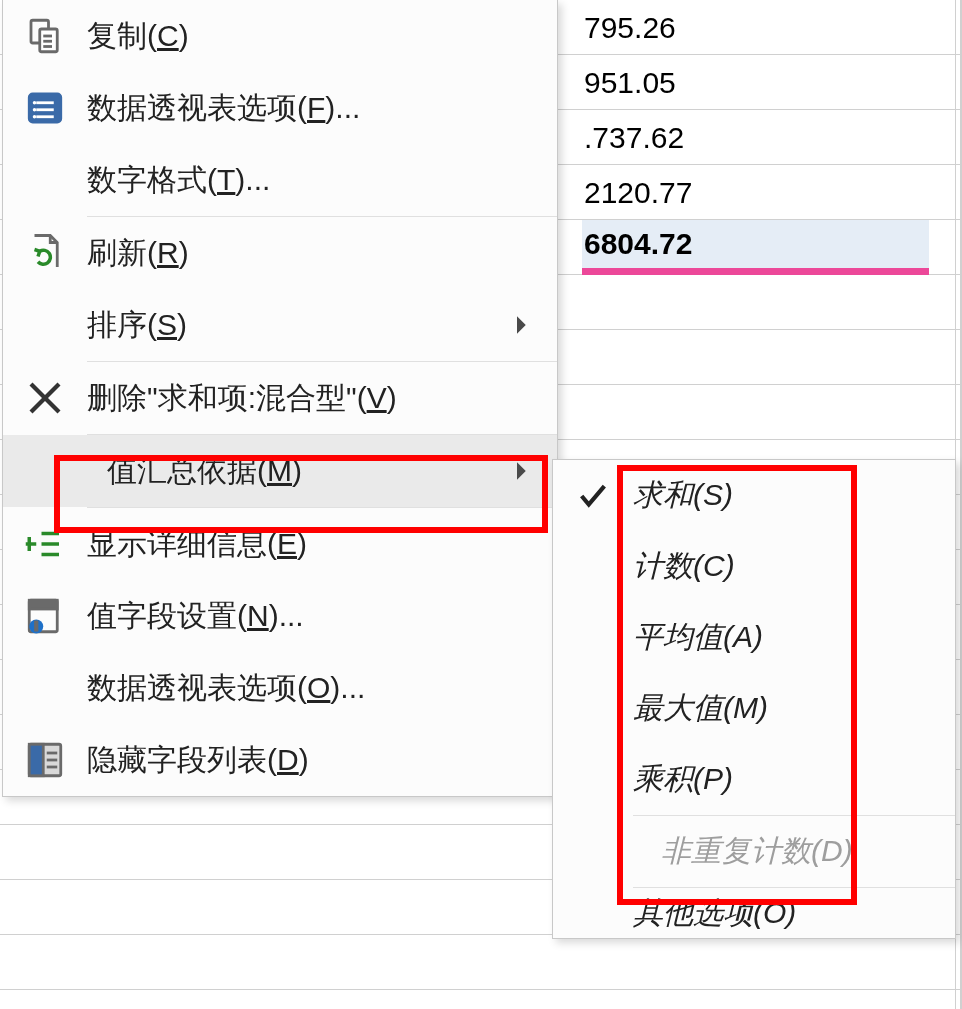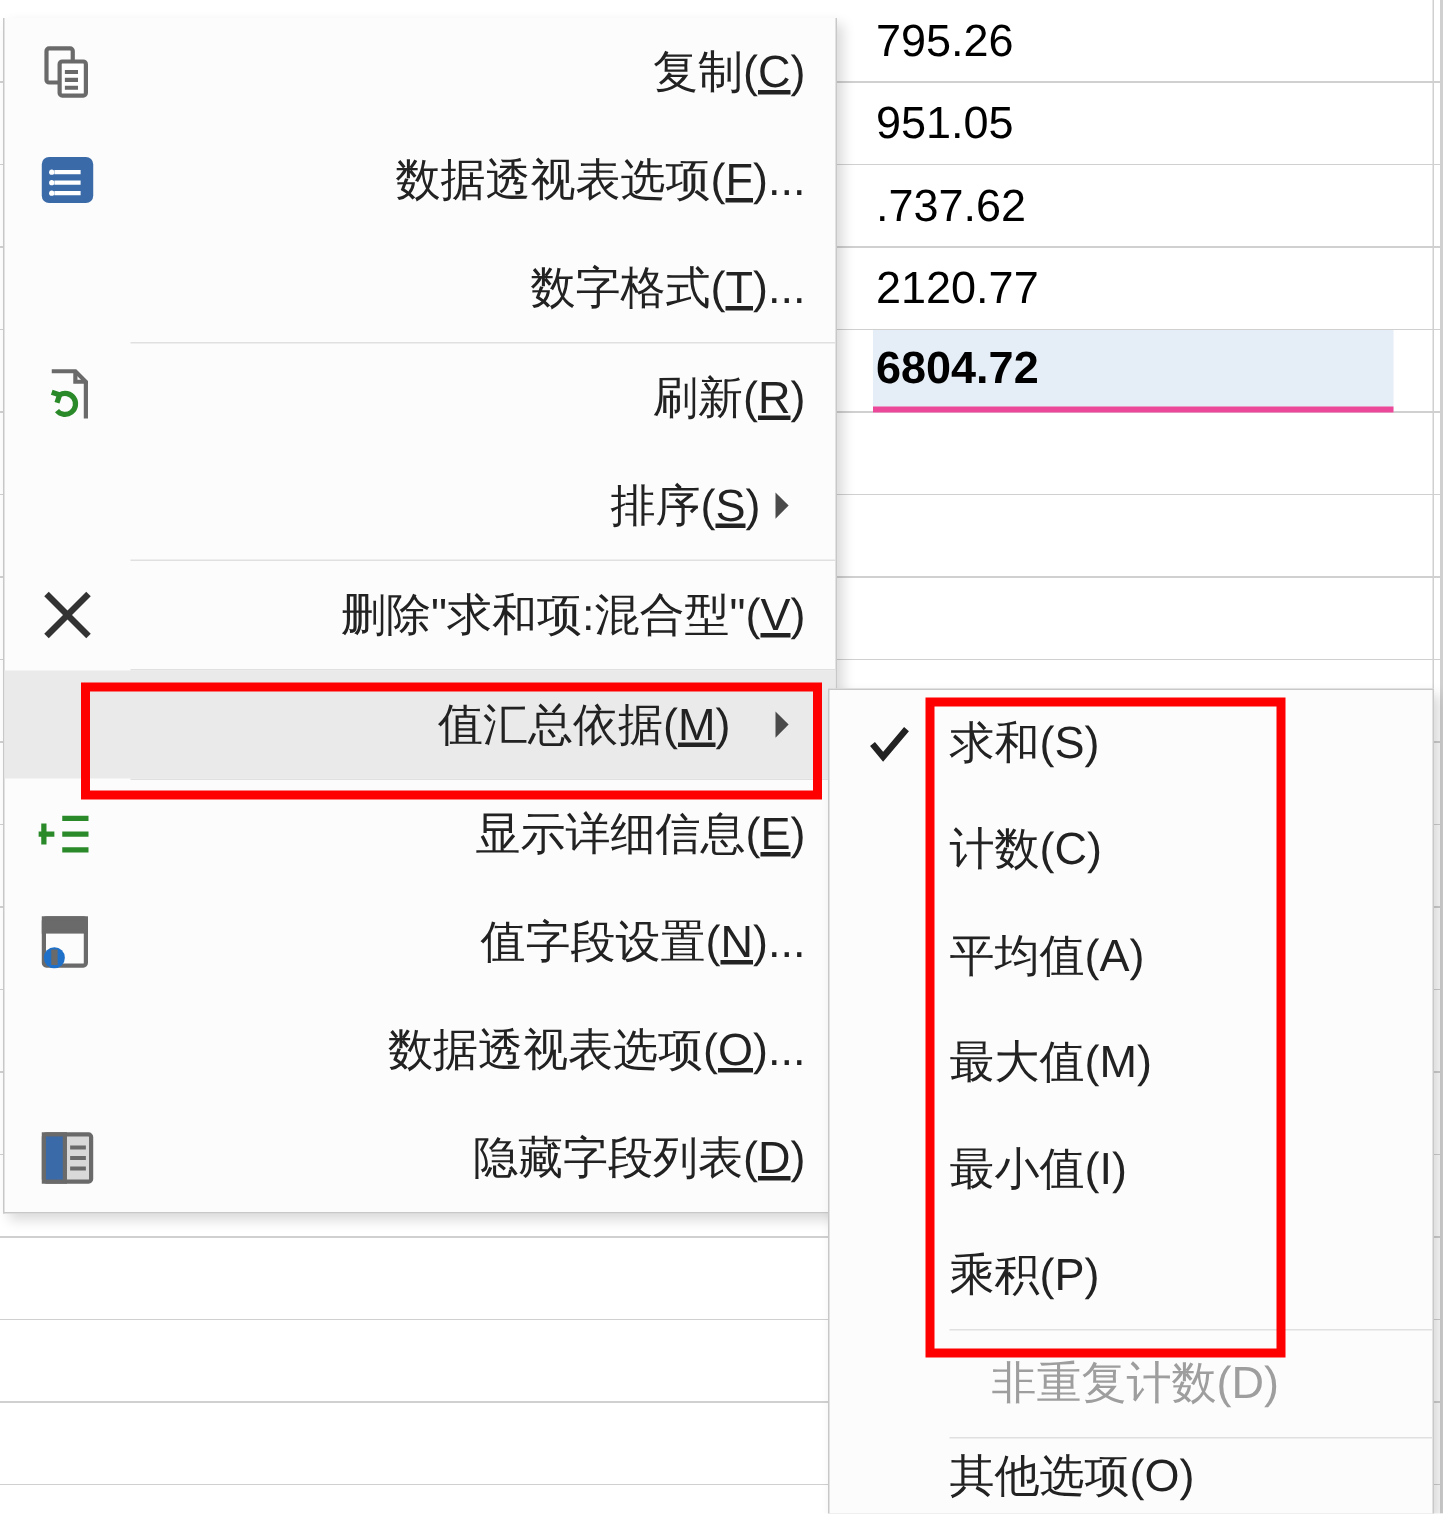--- a/index.html
+++ b/index.html
@@ -41,34 +41,33 @@
       align-items: center;
       justify-content: flex-start;
       font-size: 30px;
       color: #000;
       padding-left: 2px;
     }
     .value-total {
       font-weight: bold;
       background: #e5edf6;
       width: 347px;
-      border-bottom: 4px solid #ec4899;
+      border-bottom: 7px solid #ec4899;
     }
 
     
     .context-menu {
       position: absolute;
       left: 2px;
-      top: 12px;
+      top: 0;
       width: 556px;
       background: #fcfcfc;
       border: 1px solid #c8c8c8;
       border-top: none;
       box-shadow: 4px 4px 8px rgba(0,0,0,0.15);
-      text-align: right;
     }
     .menu-item {
       display: flex;
       align-items: center;
       height: 72px;
       padding: 0 20px 0 0;
       cursor: default;
       position: relative;
     }
     .menu-item.highlighted {
@@ -133,20 +132,21 @@
       min-width: 80px;
       display: flex;
       align-items: center;
       justify-content: center;
     }
     .check-cell svg { width: 34px; height: 34px; }
     .sub-label {
       flex: 1;
       font-size: 30px;
       color: #222;
+      font-style: italic;
     }
     .sub-label.disabled { color: #9e9e9e; margin-left: 28px; }
     .sub-sep {
       height: 1px;
       background: #e0e0e0;
       margin-left: 80px;
     }
     .red-box-sub {
       position: absolute;
       left: 617px;
@@ -363,26 +363,20 @@
     </div>
   </div>
 
   <div class="sub-item">
     <div class="check-cell"></div>
     <div class="sub-label">
       <span>最大值(</span><span class="ul">M</span><span>)</span>
     </div>
   </div>
 
-  <div class="sub-item">
-    <div class="check-cell"></div>
-    <div class="sub-label">
-      <span>最小值(</span><span class="ul">I</span><span>)</span>
-    </div>
-  </div>
 
   <div class="sub-item">
     <div class="check-cell"></div>
     <div class="sub-label">
       <span>乘积(</span><span class="ul">P</span><span>)</span>
     </div>
   </div>
 
   <div class="sub-sep"></div>
 

